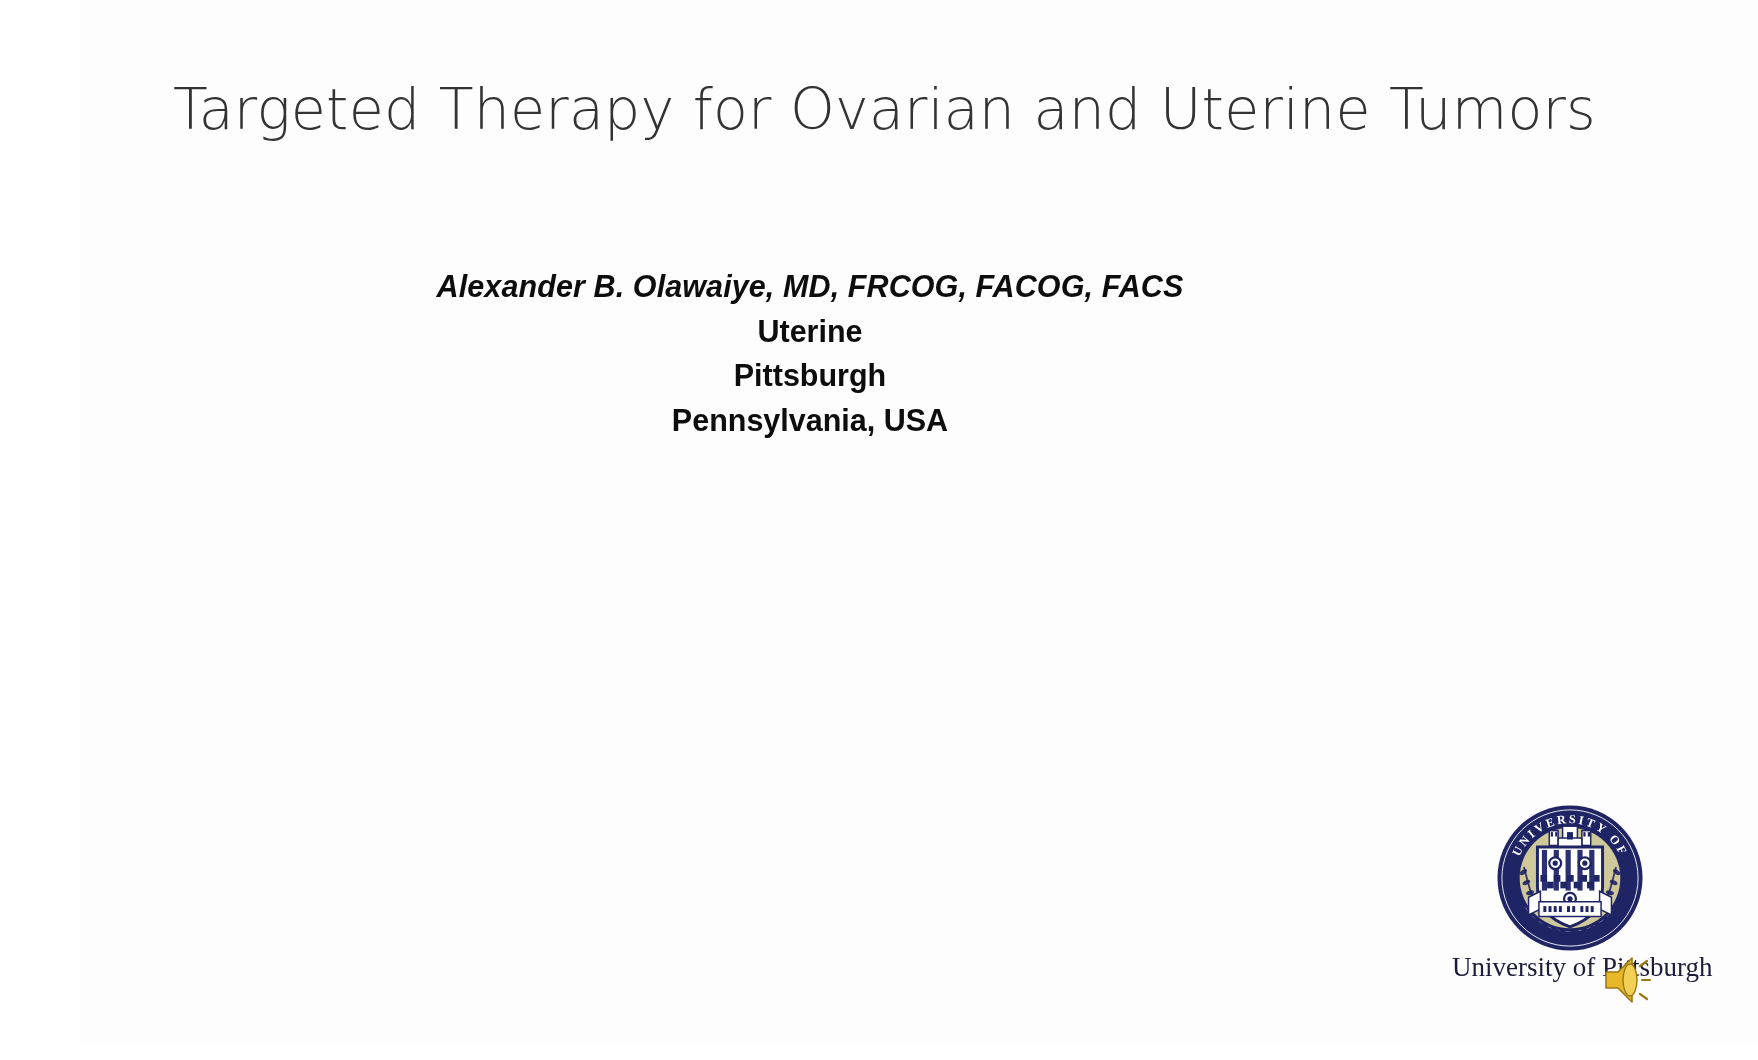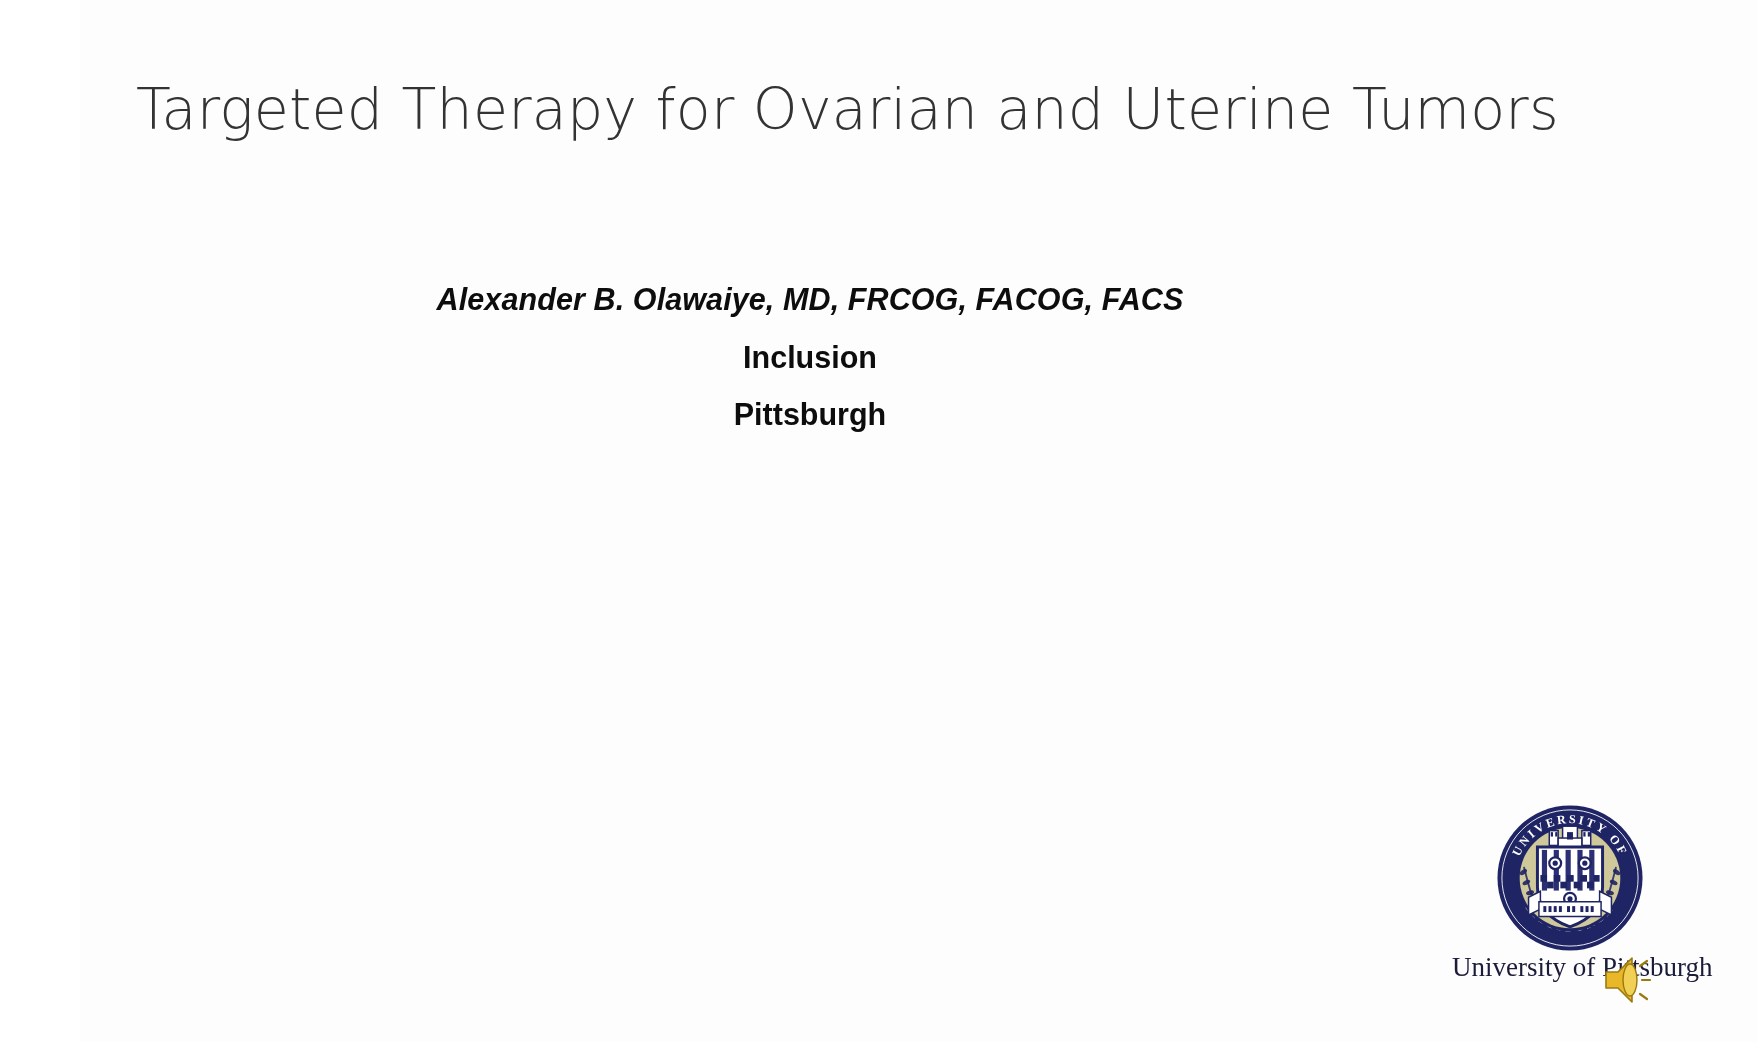--- a/index.html
+++ b/index.html
@@ -24,49 +24,49 @@
     left: 80px;
     top: 0px;
     width: 1678px;
     height: 1042px;
     background: #fdfdfd;
   }
 
   
   #title {
     position: absolute;
-    left: 136px;
+    left: 116px;
     top: 78px;
     width: 1480px;
     font-family: "DejaVu Sans", sans-serif;
     font-size: 57px;
     font-weight: 300;
     letter-spacing: 0.2px;
     color: #333333;
     line-height: 1.12;
     white-space: nowrap;
+    text-align: right;
   }
 
   
   #author-block {
     position: absolute;
     left: 330px;
     top: 264px;
     width: 960px;
     text-align: center;
     color: #111111;
   }
   .aline {
     font-family: "Liberation Sans", sans-serif;
     font-weight: bold;
     font-size: 30.5px;
     line-height: 44.5px;
     color: #0d0d0d;
     white-space: nowrap;
-    margin-top: 13px;
   }
   .aline.italic {
     font-style: italic;
     letter-spacing: 0.1px;
   }
 
   
   #logo {
     position: absolute;
     left: 1452px;
@@ -105,22 +105,23 @@
 <body>
 
 <div id="slide">
 
   <div id="slide-panel"></div>
 
   <div id="title">Targeted Therapy for Ovarian and Uterine Tumors</div>
 
   <div id="author-block">
     <div class="aline italic">Alexander B. Olawaiye, MD, FRCOG, FACOG, FACS</div>
-    <div class="aline">Inclusion</div>
+    <div class="aline">Uterine</div>
     <div class="aline">Pittsburgh</div>
+    <div class="aline">Pennsylvania, USA</div>
   </div>
 
   <div id="logo">
 
     <svg id="seal" viewBox="0 0 200 200">
 
       <circle cx="100" cy="100" r="98" fill="#1f2464"></circle>
       <circle cx="100" cy="100" r="92" fill="none" stroke="#ffffff" stroke-width="1.2"></circle>
 
       <defs>

